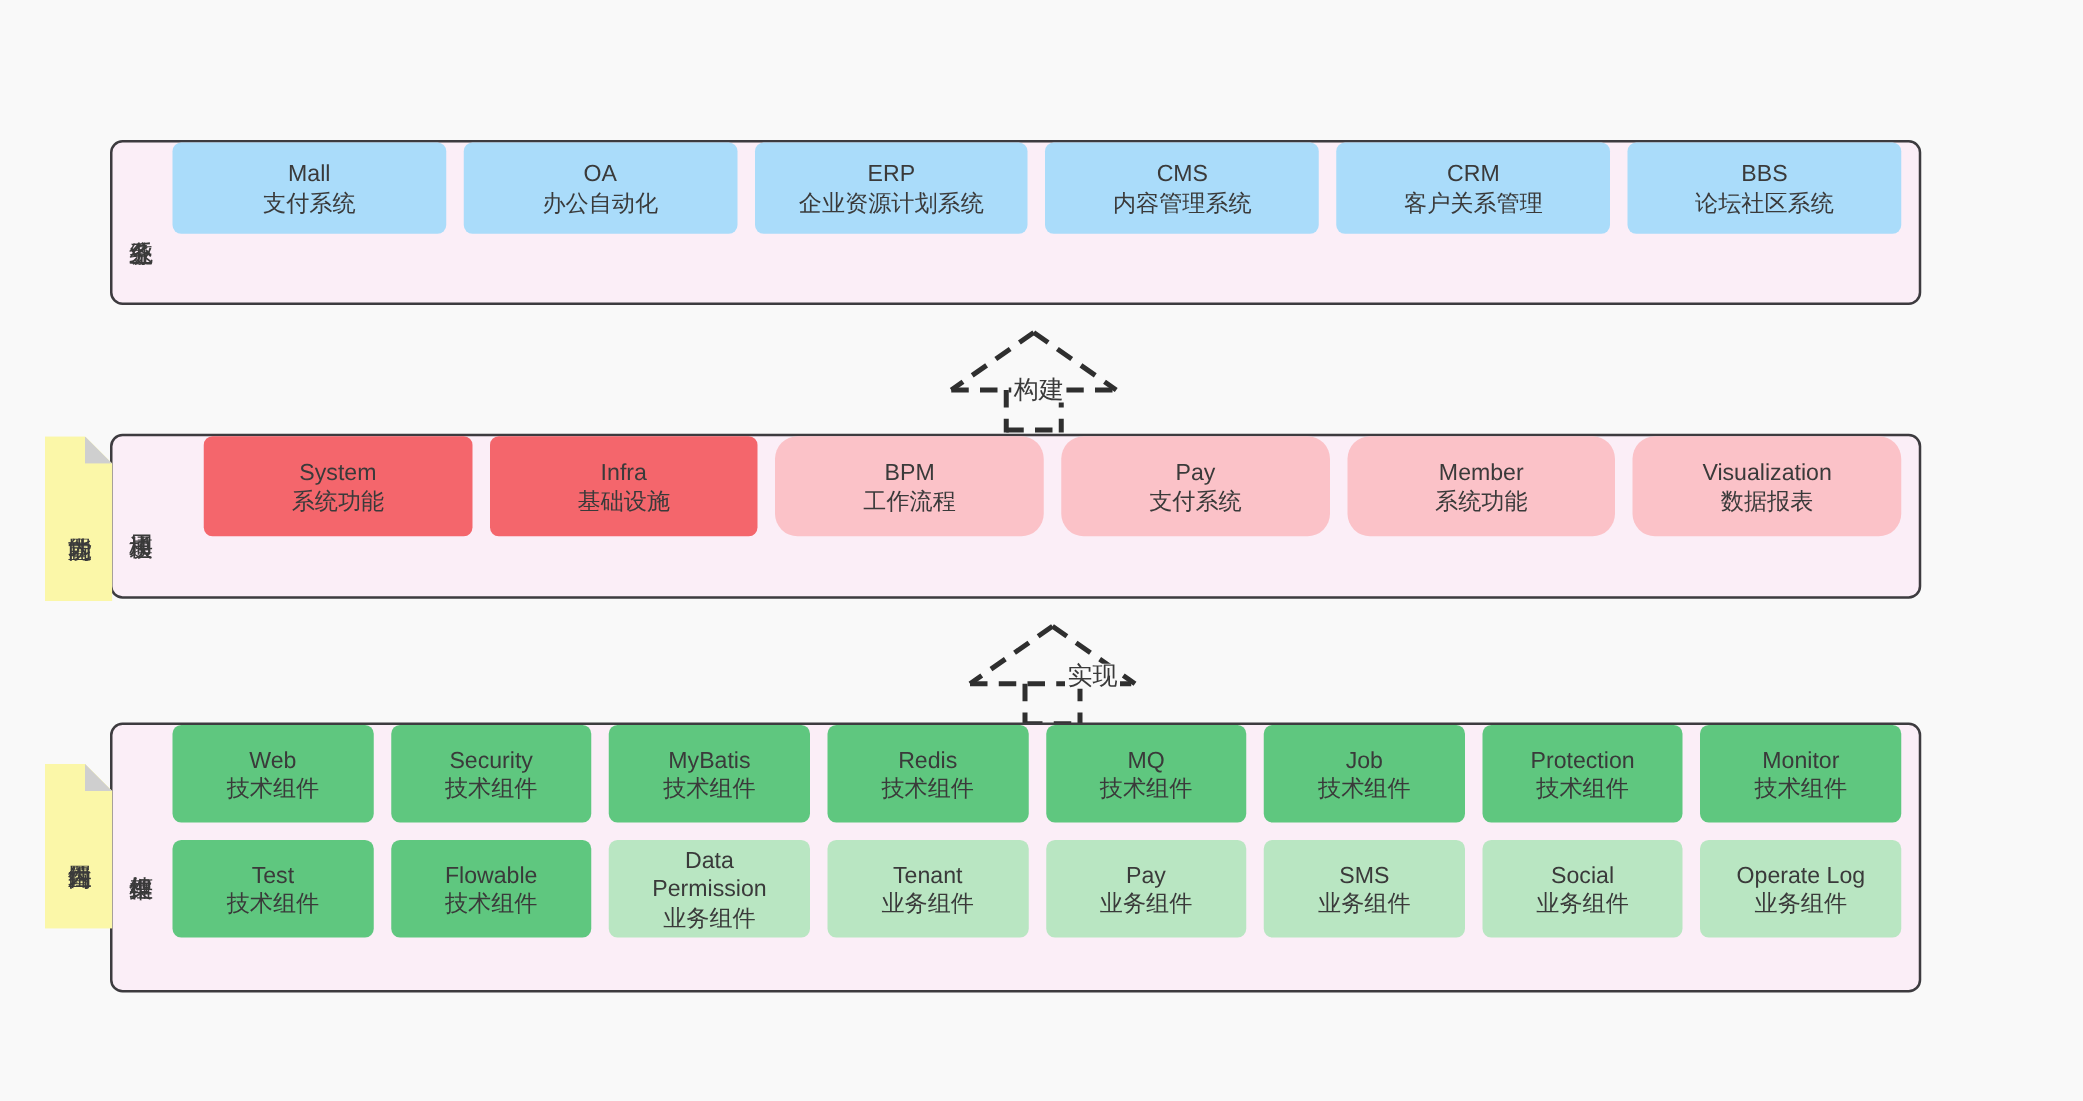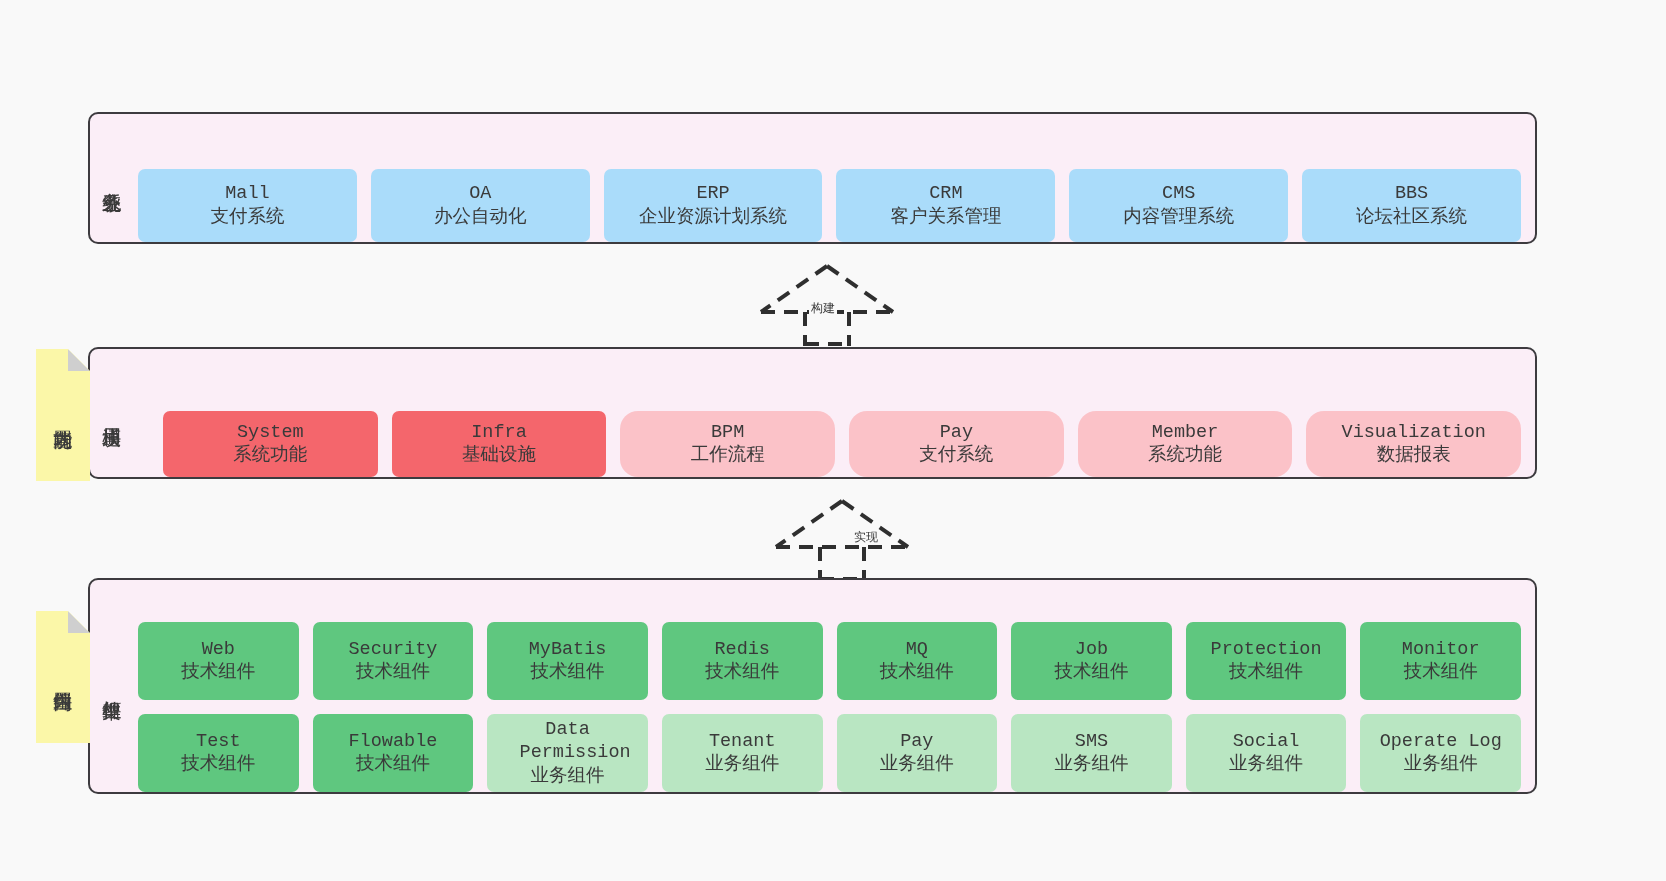--- a/index.html
+++ b/index.html
@@ -36,25 +36,24 @@
     writing-mode:vertical-rl;
     text-orientation:upright;
     white-space:pre;
     padding:4px 0;
     box-sizing:border-box;
   }
   .layer-body{
     flex:1 1 auto;
     display:flex;
     flex-direction:column;
-    justify-content:flex-end;
+    justify-content:flex-start;
     gap:14px;
     padding:0 14px 0 4px;
     box-sizing:border-box;
-    font-family:Liberation Mono, monospace;
   }
   .row{
     display:flex;
     gap:14px;
     align-items:stretch;
   }
   .card{
     flex:1 1 0;
     border-radius:7px;
     display:flex;
@@ -101,21 +100,21 @@
     background:#cfcfcf;
     clip-path:polygon(0 0, 100% 100%, 0 100%);
   }
   .note .ntext{position:relative;z-index:2;}
 
   
   .connector{position:absolute;}
   .connector svg{display:block;overflow:visible;}
   .conn-label{
     position:absolute;
-    font-size:12px;
+    font-size:20px;
     color:#3a3a3a;
     background:#f9f9f9;
     padding:0 2px;
     white-space:nowrap;
     line-height:1;
   }
 </style>
 </head>
 <body>
 
@@ -131,26 +130,26 @@
         </div>
         <div class="card c-blue">
           <span class="t1">OA</span>
           <span class="t2">办公自动化</span>
         </div>
         <div class="card c-blue">
           <span class="t1">ERP</span>
           <span class="t2">企业资源计划系统</span>
         </div>
         <div class="card c-blue">
+          <span class="t1">CMS</span>
+          <span class="t2">内容管理系统</span>
+        </div>
+        <div class="card c-blue">
           <span class="t1">CRM</span>
           <span class="t2">客户关系管理</span>
-        </div>
-        <div class="card c-blue">
-          <span class="t1">CMS</span>
-          <span class="t2">内容管理系统</span>
         </div>
         <div class="card c-blue">
           <span class="t1">BBS</span>
           <span class="t2">论坛社区系统</span>
         </div>
       </div>
     </div>
   </div>
 
   <div class="connector" style="left:757px;top:262px;width:140px;height:84px;">
@@ -161,21 +160,21 @@
       <path d="M48 50 L48 84" stroke="#2f2f2f" stroke-width="4" stroke-dasharray="14,9" stroke-linecap="butt"></path>
       <path d="M92 50 L92 84" stroke="#2f2f2f" stroke-width="4" stroke-dasharray="14,9" stroke-linecap="butt"></path>
       <path d="M48 82 L92 82" stroke="#2f2f2f" stroke-width="4" stroke-dasharray="14,9" stroke-linecap="butt"></path>
     </svg>
     <div class="conn-label" style="left:52px;top:40px;">构建</div>
   </div>
 
   <div class="layer" style="left:88px;top:347px;width:1449px;height:132px;">
     <div class="layer-title">通用模块</div>
     <div class="layer-body">
-      <div class="row" style="height:66px;padding-left:25px;">
+      <div class="row" style="height:80px;padding-left:25px;">
         <div class="card c-red">
           <span class="t1">System</span>
           <span class="t2">系统功能</span>
         </div>
         <div class="card c-red">
           <span class="t1">Infra</span>
           <span class="t2">基础设施</span>
         </div>
         <div class="card c-pink">
           <span class="t1">BPM</span>

